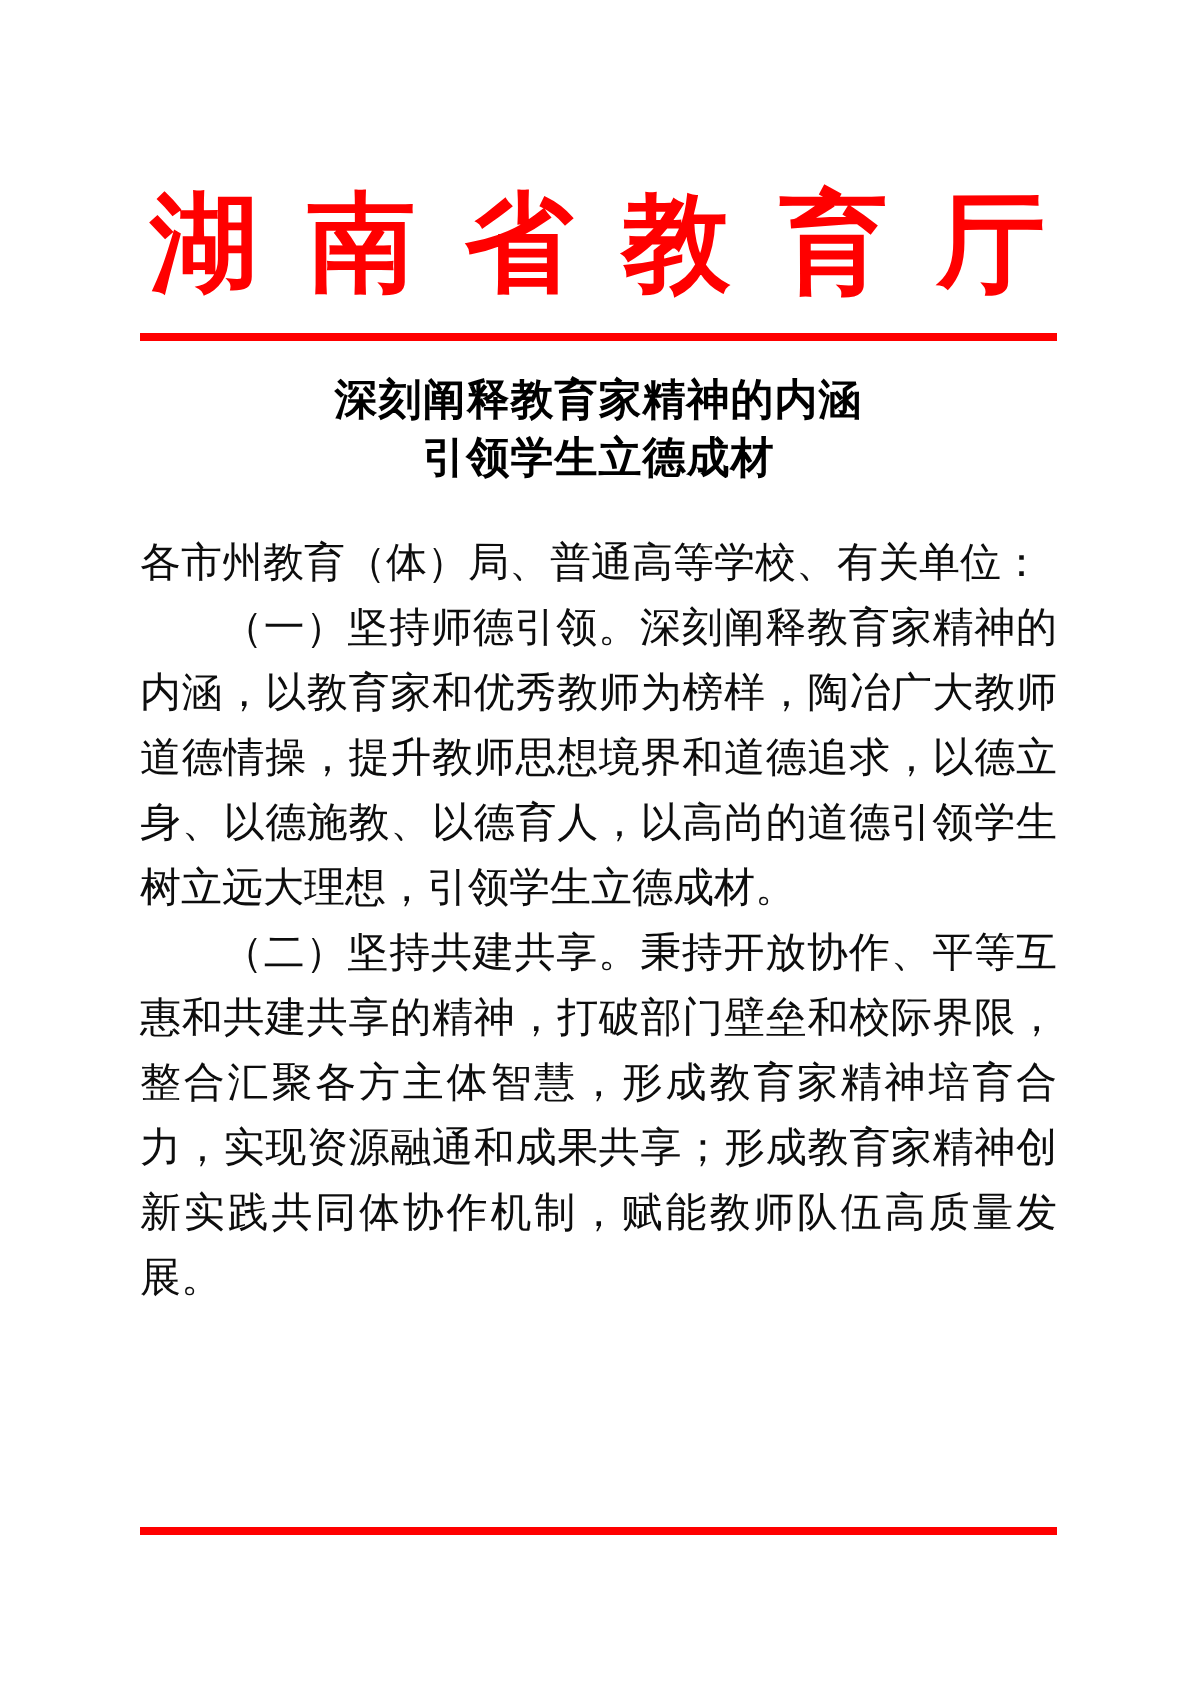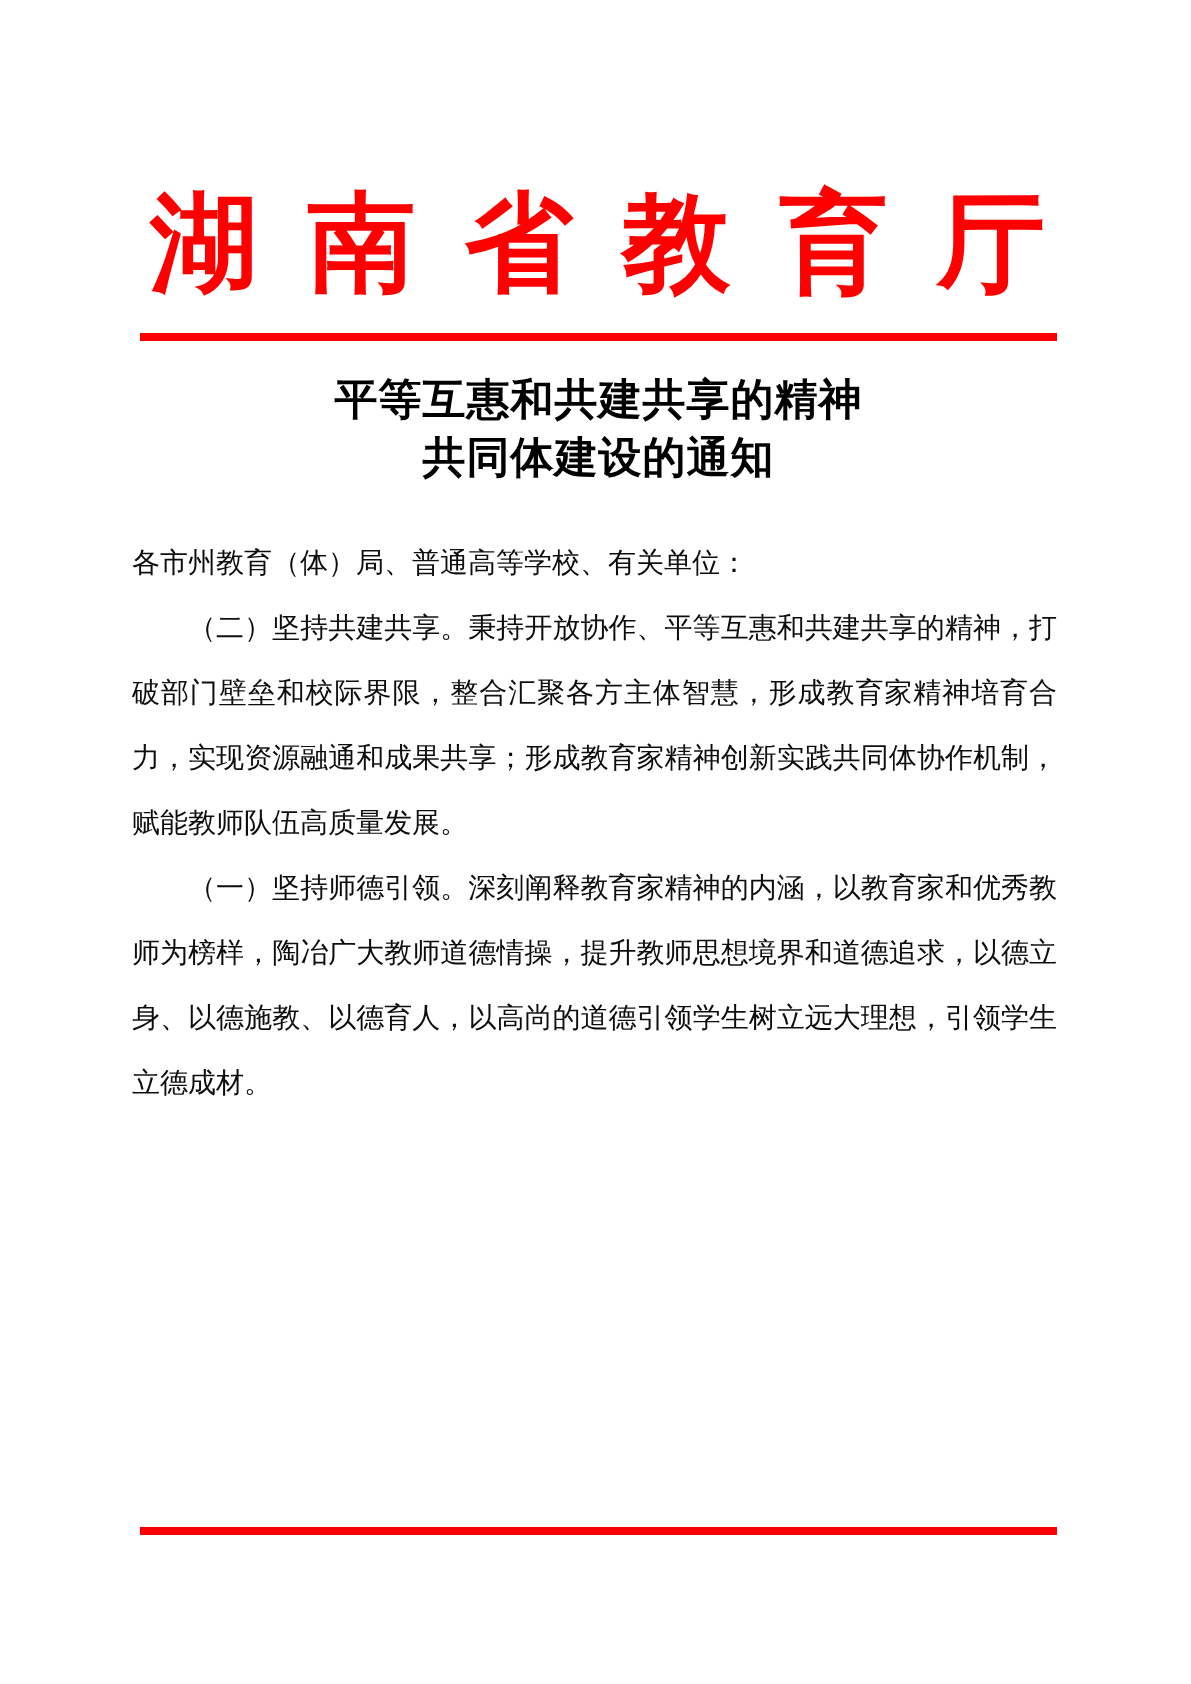--- a/index.html
+++ b/index.html
@@ -72,23 +72,23 @@
     font-weight: 700;
     letter-spacing: 1px;
     color: var(--ink);
   }
   .doc-title .title-line { display: block; }
 
   
   .body-text {
     position: absolute;
     top: 530px;
-    left: 132px;
+    left: 140px;
     right: 134px;
-    font-size: 28px;
+    font-size: 41px;
     line-height: 65px;
     text-align: justify;
     color: #0d0d0d;
   }
   .body-text p { margin: 0; }
   .salutation { text-indent: 0; }
   .para { text-indent: 2em; }
   .heading {
     text-indent: 2em;
     font-weight: 700;
@@ -106,25 +106,25 @@
     <span>南</span>
     <span>省</span>
     <span>教</span>
     <span>育</span>
     <span>厅</span>
   </div>
 
   <div class="rule rule-top"></div>
 
   <h1 class="doc-title">
-    <span class="title-line">平等互惠和共建共享的精神</span>
-    <span class="title-line">共同体建设的通知</span>
+    <span class="title-line">深刻阐释教育家精神的内涵</span>
+    <span class="title-line">引领学生立德成材</span>
   </h1>
 
   <div class="body-text">
     <p class="salutation">各市州教育（体）局、普通高等学校、有关单位：</p>
+    <p class="para">（一）坚持师德引领。深刻阐释教育家精神的内涵，以教育家和优秀教师为榜样，陶冶广大教师道德情操，提升教师思想境界和道德追求，以德立身、以德施教、以德育人，以高尚的道德引领学生树立远大理想，引领学生立德成材。</p>
     <p class="para">（二）坚持共建共享。秉持开放协作、平等互惠和共建共享的精神，打破部门壁垒和校际界限，整合汇聚各方主体智慧，形成教育家精神培育合力，实现资源融通和成果共享；形成教育家精神创新实践共同体协作机制，赋能教师队伍高质量发展。</p>
-    <p class="para">（一）坚持师德引领。深刻阐释教育家精神的内涵，以教育家和优秀教师为榜样，陶冶广大教师道德情操，提升教师思想境界和道德追求，以德立身、以德施教、以德育人，以高尚的道德引领学生树立远大理想，引领学生立德成材。</p>
   </div>
 
   <div class="rule rule-bottom"></div>
 
 </div>
 
 </body></html>

